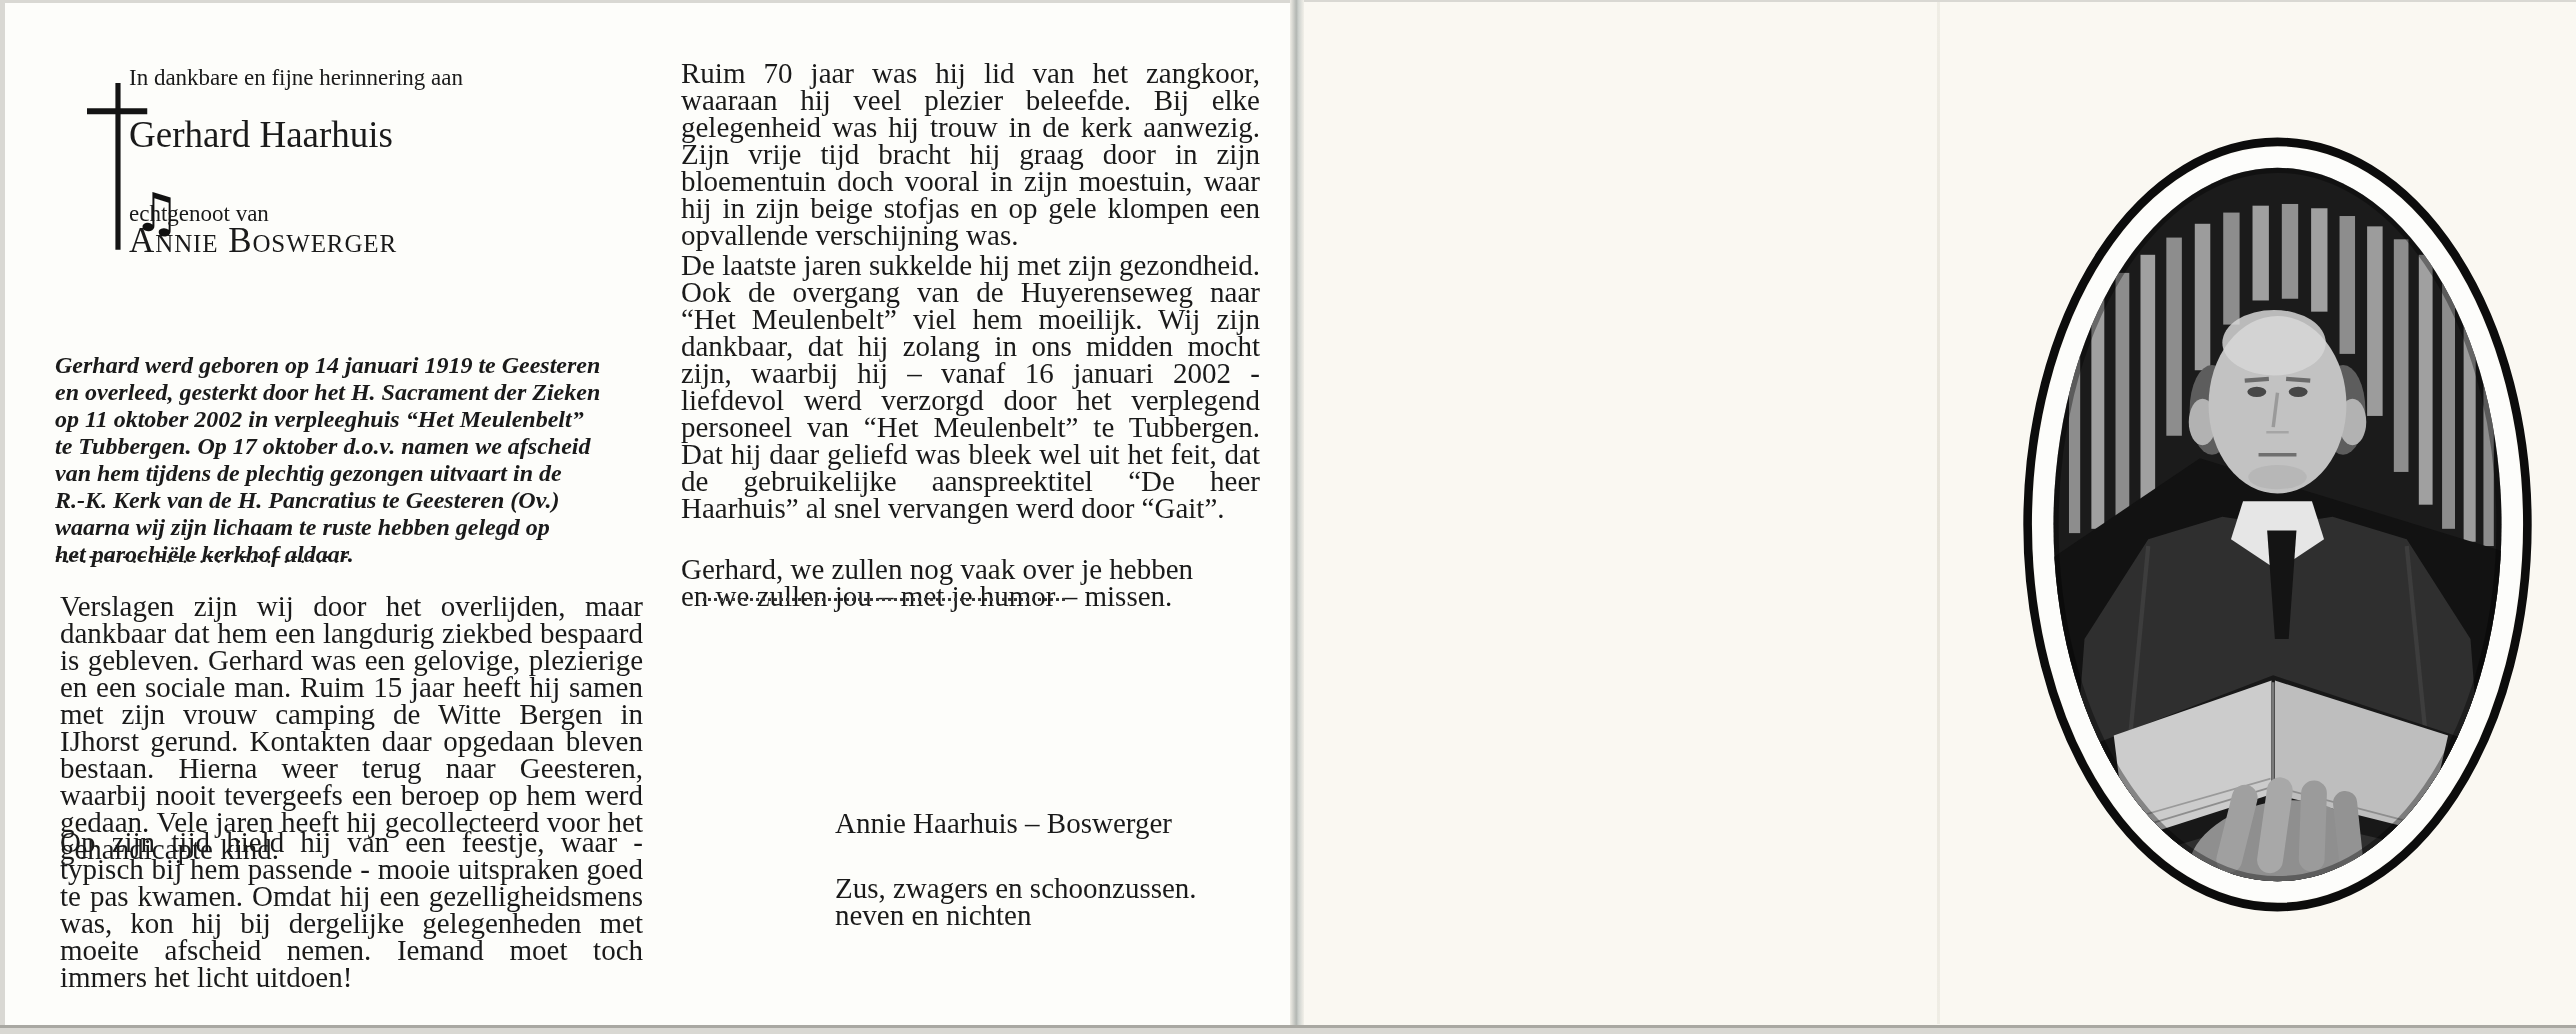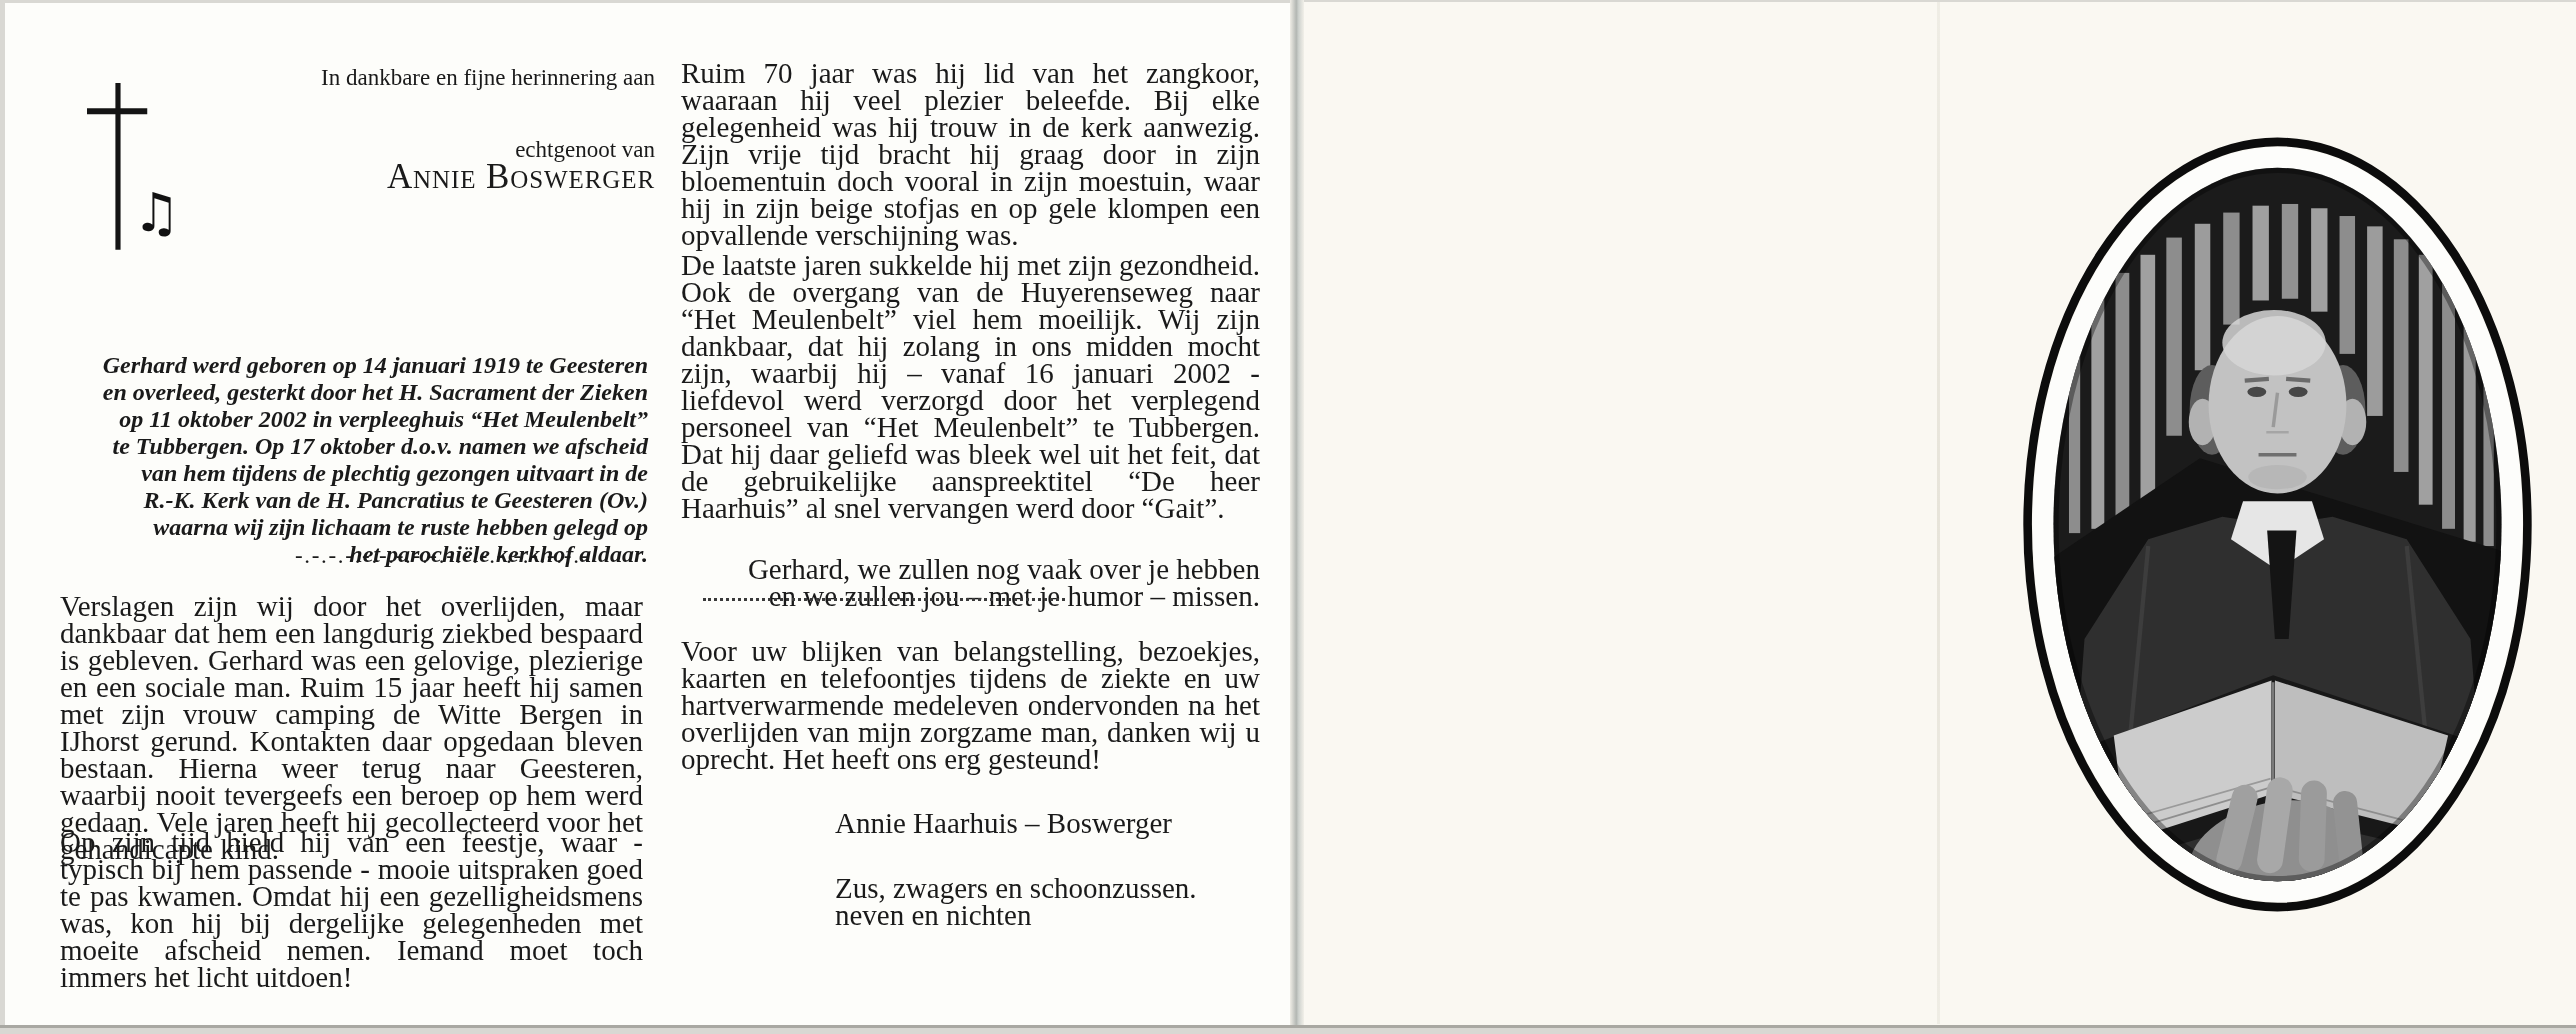--- a/index.html
+++ b/index.html
@@ -7,21 +7,21 @@
   .scan{position:relative;width:2576px;height:1035px;background:#d9d8d3;overflow:hidden;}
   .page-left{position:absolute;left:5.2px;top:2.6px;width:1285px;height:1023px;background:#fdfdfa;}
   .fold{position:absolute;left:1290px;top:0;width:14px;height:1028px;
         background:linear-gradient(90deg,#efede6,#b3b7b3 45%,#ced2ce 62%,#f2f0e9);}
   .page-right{position:absolute;left:1304px;top:1.7px;width:1272px;height:1024px;background:#faf8f2;}
   .crease{position:absolute;left:1937px;top:1.7px;width:2.6px;height:1022px;
           background:linear-gradient(180deg,#efede5,#e7e4da 50%,#efede5);}
   .bottom-edge{position:absolute;left:0;top:1025px;width:2576px;height:3.4px;background:#a9a8a2;}
 
   .abs{position:absolute;}
-  .center{text-align:right;}
+  .center{text-align:left;}
   .justify{text-align:justify;text-justify:inter-word;}
   .prelines{white-space:pre-line;margin-top:40px;}
 
   .body-text{font-size:29px;line-height:27px;}
   .header-intro{font-size:23px;line-height:27px;}
   .header-name{font-size:37px;line-height:40px;}
   .header-relation{font-size:23px;line-height:26px;}
   .header-spouse{font-size:35px;line-height:28px;font-variant:small-caps;letter-spacing:0.9px;}
   .obituary{font-size:24px;line-height:27px;font-style:italic;font-weight:bold;}
   .divider-dashdot{font-size:23px;letter-spacing:1.7px;}
@@ -38,20 +38,21 @@
   <div class="crease"></div>
 
   <svg class="abs" style="left:79px;top:76px;" width="121" height="185" viewBox="0 0 140 215">
     <line x1="45" y1="8" x2="45" y2="202" stroke="#141414" stroke-width="6"></line>
     <line x1="9" y1="41" x2="79" y2="41" stroke="#141414" stroke-width="7"></line>
     <text x="62" y="180" font-size="62" fill="#111" font-family="'DejaVu Sans',sans-serif">♫</text>
   </svg>
 
   <div class="abs center" style="left:129px;top:64px;width:526px;">
     <div class="header-intro">In dankbare en fijne herinnering aan</div>
+    <div class="header-name" style="margin-top:24px;">Gerhard Haarhuis</div>
     <div class="header-relation" style="margin-top:46px;">echtgenoot van</div>
     <div class="header-spouse">Annie Boswerger</div>
   </div>
 
   <div class="abs center prelines obituary" style="left:55px;top:312px;width:593px;">Gerhard werd geboren op 14 januari 1919 te Geesteren
 en overleed, gesterkt door het H. Sacrament der Zieken
 op 11 oktober 2002 in verpleeghuis “Het Meulenbelt”
 te Tubbergen. Op 17 oktober d.o.v. namen we afscheid
 van hem tijdens de plechtig gezongen uitvaart in de
 R.-K. Kerk van de H. Pancratius te Geesteren (Ov.)
@@ -64,21 +65,20 @@
   <div class="abs justify body-text" style="left:60px;top:829px;width:583px;">Op zijn tijd hield hij van een feestje, waar - typisch bij hem passende - mooie uitspraken goed te pas kwamen. Omdat hij een gezelligheidsmens was, kon hij bij dergelijke gelegenheden met moeite afscheid nemen. Iemand moet toch immers het licht uitdoen!</div>
 
   <div class="abs justify body-text" style="left:681px;top:60px;width:579px;">Ruim 70 jaar was hij lid van het zangkoor, waaraan hij veel plezier beleefde. Bij elke gelegenheid was hij trouw in de kerk aanwezig. Zijn vrije tijd bracht hij graag door in zijn bloementuin doch vooral in zijn moestuin, waar hij in zijn beige stofjas en op gele klompen een opvallende verschijning was.</div>
   <div class="abs justify body-text" style="left:681px;top:252px;width:579px;">De laatste jaren sukkelde hij met zijn gezondheid. Ook de overgang van de Huyerenseweg naar “Het Meulenbelt” viel hem moeilijk. Wij zijn dankbaar, dat hij zolang in ons midden mocht zijn, waarbij hij – vanaf 16 januari 2002 - liefdevol werd verzorgd door het verplegend personeel van “Het Meulenbelt” te Tubbergen. Dat hij daar geliefd was bleek wel uit het feit, dat de gebruikelijke aanspreektitel “De heer Haarhuis” al snel vervangen werd door “Gait”.</div>
 
   <div class="abs center prelines body-text" style="left:681px;top:516px;width:579px;">Gerhard, we zullen nog vaak over je hebben
 en we zullen jou – met je humor – missen.</div>
 
   <div class="abs dotted-rule" style="left:703px;top:598px;width:362px;"></div>
 
-  <div class="abs justify body-text" style="left:681px;top:638px;width:579px;">Voor uw blijken van belangstelling, bezoekjes, kaarten en telefoontjes tijdens de ziekte en uw hartverwarmende medeleven ondervonden na het overlijden van mijn zorgzame man, danken wij u oprecht. Het heeft ons erg gesteund!</div>
 
   <div class="abs body-text" style="left:835px;top:810px;">Annie Haarhuis – Boswerger</div>
 
   <div class="abs prelines body-text" style="left:835px;top:835px;">Zus, zwagers en schoonzussen.
 neven en nichten</div>
 
 
   <svg class="abs" style="left:2019px;top:132px;" width="517" height="785" viewBox="0 0 600 910">
     <defs>
       <clipPath id="oc">

